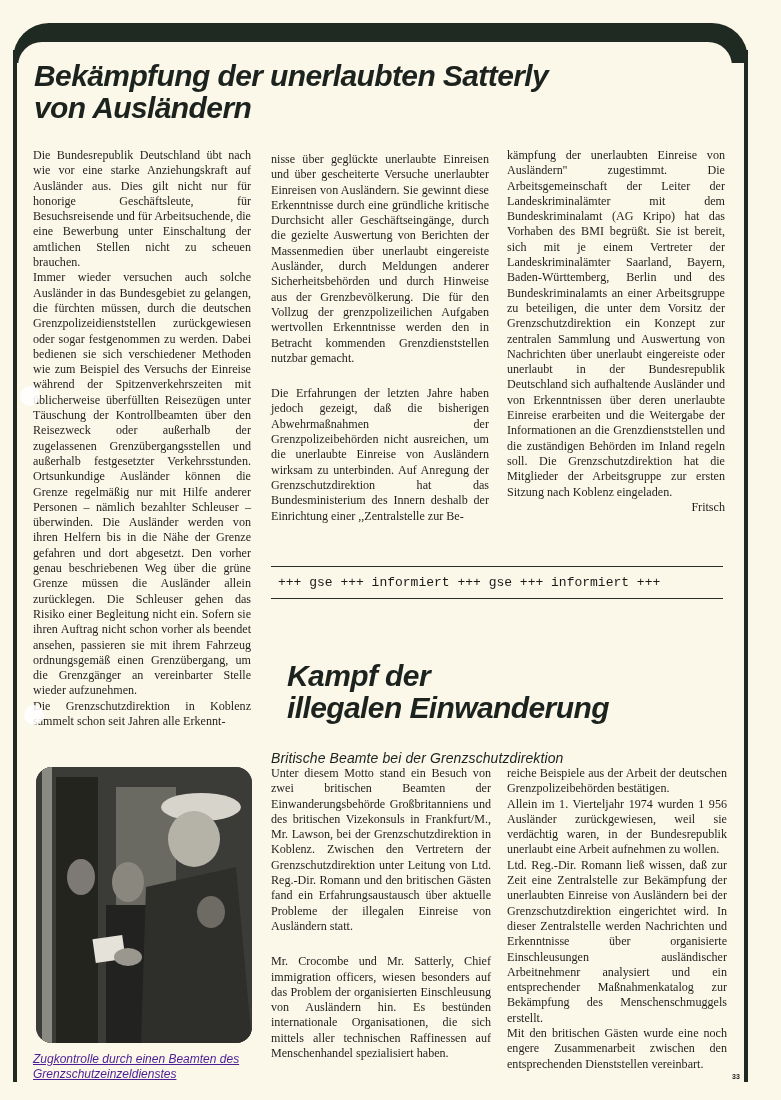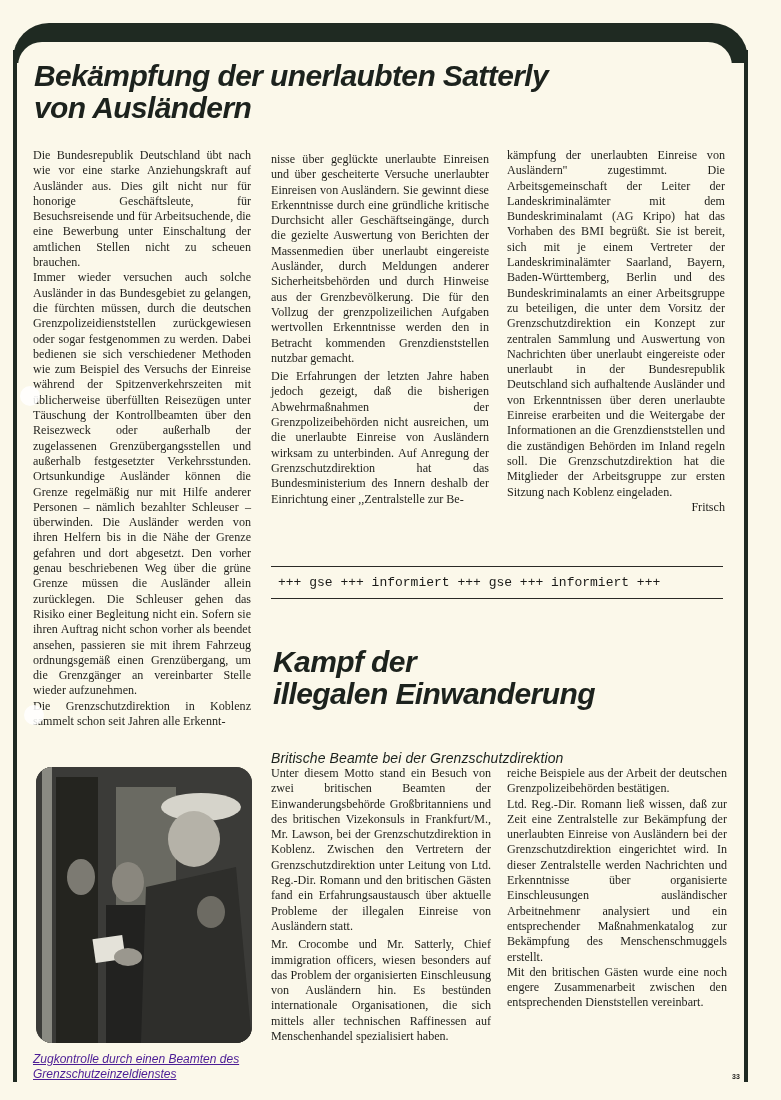--- a/index.html
+++ b/index.html
@@ -22,21 +22,21 @@
     .h1 {
       position: absolute; left: 34px; top: 60px; width: 600px;
       font-family: "Liberation Sans", sans-serif; font-weight: bold; font-style: italic;
       font-size: 30px; line-height: 32px; letter-spacing: -0.6px; color: #1c221d;
     }
     .col {
       position: absolute; font-size: 12.1px; line-height: 15.3px; text-align: justify;
       hyphens: manual; color: #1f1f1b; font-family: Liberation Serif, serif;
     }
     .col p { margin: 0; }
-    .col p + p.gap { margin-top: 3px; }
+    .col p + p.gap { margin-top: 20px; }
     .c1 { left: 33px; top: 148px; width: 218px; }
     .c2 { left: 271px; top: 152px; width: 218px; }
     .c3 { left: 507px; top: 148px; width: 218px; }
     .sig { text-align: right; }
     .ticker-top { position: absolute; left: 271px; top: 566px; width: 452px; height: 1px; background: #2a2a26; }
     .ticker-bot { position: absolute; left: 271px; top: 598px; width: 452px; height: 1px; background: #2a2a26; }
     .ticker {
       position: absolute; left: 278px; top: 574px; width: 440px;
       font-family: "Liberation Mono", monospace; font-size: 13px; line-height: 18px; color: #1a1a18;
       white-space: pre;
@@ -95,34 +95,35 @@
 
 <div class="col c3">
   <p>kämpfung der unerlaubten Einreise von Ausländern'' zugestimmt. Die Arbeitsgemeinschaft der Leiter der Landeskriminalämter mit dem Bundeskriminalamt (AG Kripo) hat das Vorhaben des BMI begrüßt. Sie ist bereit, sich mit je einem Vertreter der Landeskriminalämter Saarland, Bayern, Baden-Württemberg, Berlin und des Bundeskriminalamts an einer Arbeitsgruppe zu beteiligen, die unter dem Vorsitz der Grenzschutzdirektion ein Konzept zur zentralen Sammlung und Auswertung von Nachrichten über unerlaubt eingereiste oder unerlaubt in der Bundesrepublik Deutschland sich aufhaltende Ausländer und von Erkenntnissen über deren unerlaubte Einreise erarbeiten und die Weitergabe der Informationen an die Grenzdienststellen und die zuständigen Behörden im Inland regeln soll. Die Grenzschutzdirektion hat die Mitglieder der Arbeitsgruppe zur ersten Sitzung nach Koblenz eingeladen.</p>
   <p class="sig">Fritsch</p>
 </div>
 
 <div class="ticker-top"></div>
 <div class="ticker">+++ gse +++ informiert +++ gse +++ informiert +++</div>
 <div class="ticker-bot"></div>
 
-<h2 class="h2" style="margin:2px;">
+<h2 class="h2" style="margin:16px;">
   <span>Kampf der</span><br>
   <span>illegalen Einwanderung</span>
 </h2>
 <div class="h2sub">Britische Beamte bei der Grenzschutzdirektion</div>
 
 <div class="col c4">
   <p>Unter diesem Motto stand ein Besuch von zwei britischen Beamten der Einwanderungsbehörde Großbritanniens und des britischen Vizekonsuls in Frankfurt/M., Mr. Lawson, bei der Grenzschutzdirektion in Koblenz. Zwischen den Vertretern der Grenzschutzdirektion unter Leitung von Ltd. Reg.-Dir. Romann und den britischen Gästen fand ein Erfahrungsaustausch über aktuelle Probleme der illegalen Einreise von Ausländern statt.</p>
   <p class="gap">Mr. Crocombe und Mr. Satterly, Chief immigration officers, wiesen besonders auf das Problem der organisierten Einschleusung von Ausländern hin. Es bestünden internationale Organisationen, die sich mittels aller technischen Raffinessen auf Menschenhandel spezialisiert haben.</p>
 
 </div>
 
 <div class="col c5">
   <p>reiche Beispiele aus der Arbeit der deutschen Grenzpolizeibehörden bestätigen.</p>
+  <p>Allein im 1. Vierteljahr 1974 wurden 1 956 Ausländer zurückgewiesen, weil sie verdächtig waren, in der Bundesrepublik unerlaubt eine Arbeit aufnehmen zu wollen.</p>
   <p>Ltd. Reg.-Dir. Romann ließ wissen, daß zur Zeit eine Zentralstelle zur Bekämpfung der unerlaubten Einreise von Ausländern bei der Grenzschutzdirektion eingerichtet wird. In dieser Zentralstelle werden Nachrichten und Erkenntnisse über organisierte Einschleusungen ausländischer Arbeitnehmenr analysiert und ein entsprechender Maßnahmenkatalog zur Bekämpfung des Menschenschmuggels erstellt.</p>
   <p>Mit den britischen Gästen wurde eine noch engere Zusammenarbeit zwischen den entsprechenden Dienststellen vereinbart.</p>
 </div>
 
 <div class="photo" role="img" aria-label="black-and-white photo: uniformed border officer checking papers of passengers in a train corridor">
   <svg width="216" height="276" viewBox="0 0 216 276">
     <rect x="0" y="0" width="216" height="276" fill="#3b3b38"></rect>
     <rect x="6" y="0" width="10" height="276" fill="#8a8a82"></rect>
     <rect x="20" y="10" width="42" height="266" fill="#24241f"></rect>
     <rect x="80" y="20" width="60" height="130" fill="#6a6a62"></rect>

